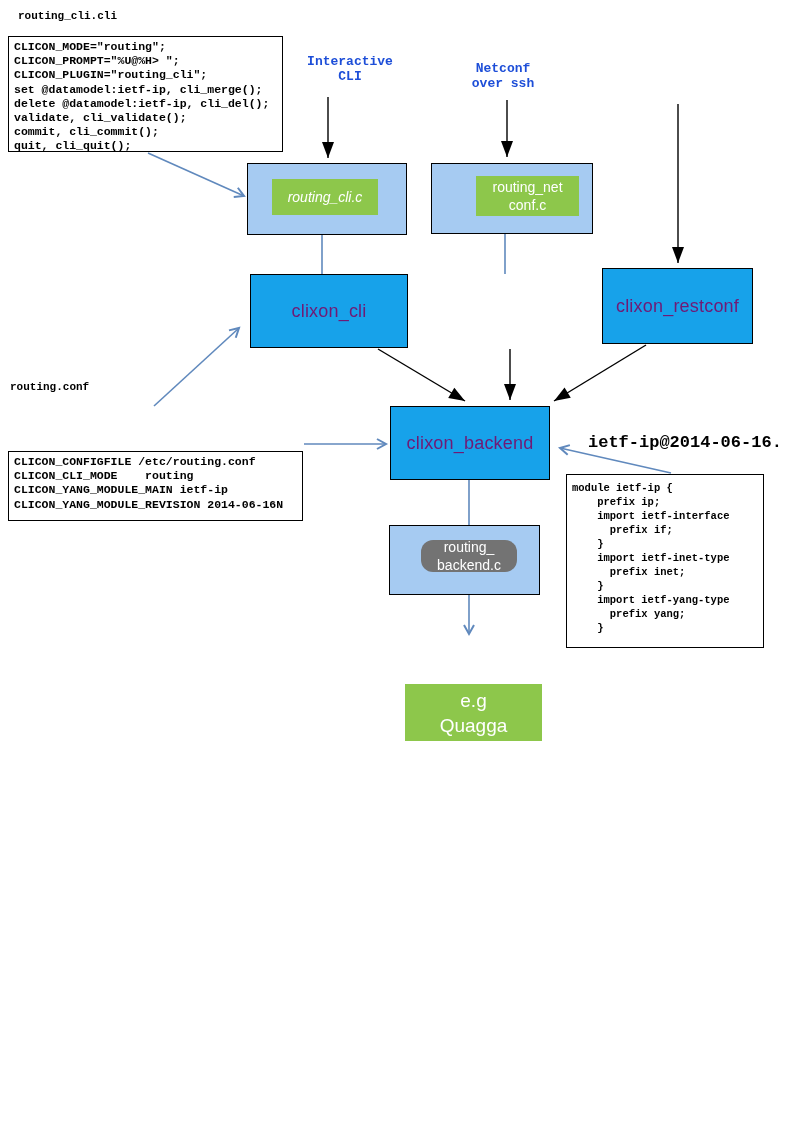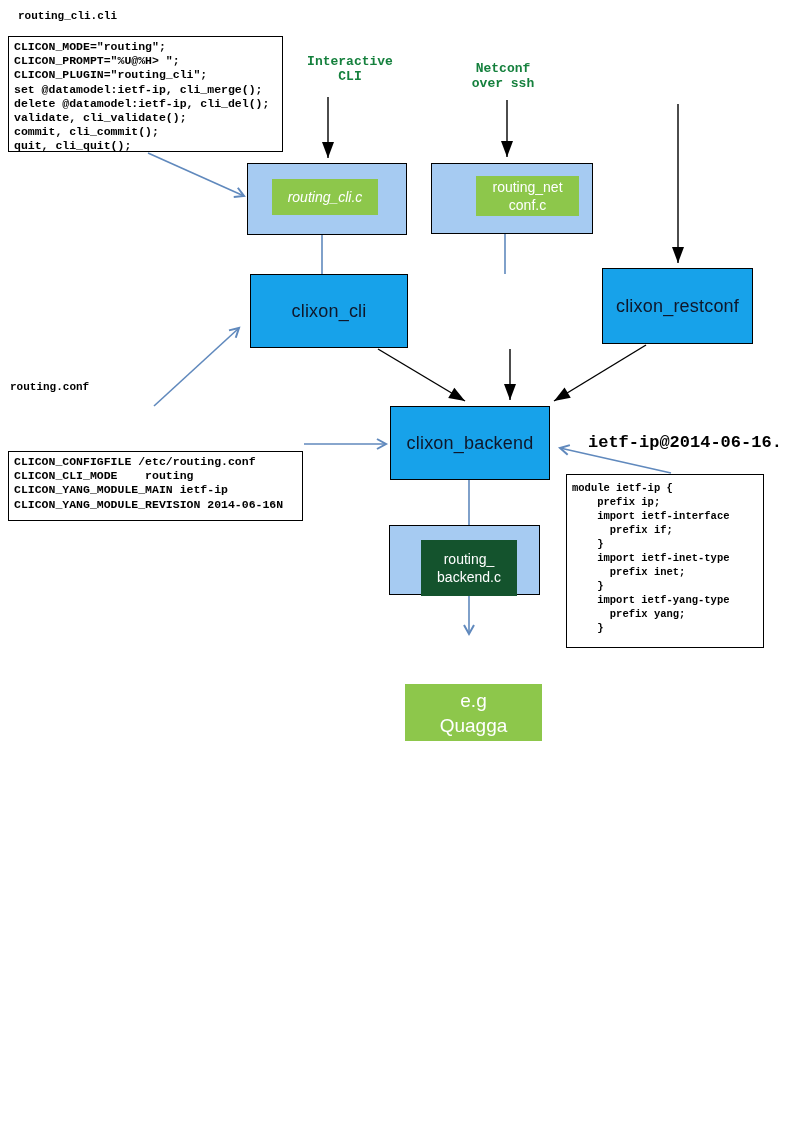--- a/index.html
+++ b/index.html
@@ -12,25 +12,25 @@
   .file-title{position:absolute;font-size:11px;white-space:pre;}
   .codebox{
     position:absolute;background:#fff;border:1px solid #000;
     font-family:"Liberation Mono",monospace;font-weight:bold;color:#000;
     white-space:pre;overflow:hidden;margin:0;
   }
   .codebox.small{font-size:11.5px;line-height:14.2px;padding:3px 5px;}
   .codebox.yang{font-size:10.5px;line-height:14px;padding:6px 5px;}
   .float-label{
     position:absolute;text-align:center;white-space:pre-line;
-    font-family:"Liberation Mono",monospace;font-weight:bold;color:#15803d;
+    font-family:"Liberation Mono",monospace;font-weight:bold;color:#1d4ed8;
     font-size:13px;line-height:15px;
   }
   .bignode{
-    position:absolute;border:1px solid #000;color:#0f172a;
+    position:absolute;border:1px solid #000;color:#701a75;
     display:flex;align-items:center;justify-content:center;
     font-size:18px;letter-spacing:0.2px;
   }
   .panel{position:absolute;border:1px solid #000;}
   .chip{
     position:absolute;color:#fff;display:flex;align-items:center;justify-content:center;
     text-align:center;white-space:pre-line;font-size:14px;line-height:18px;
   }
   .quagga{
     position:absolute;color:#fff;display:flex;align-items:center;justify-content:center;
@@ -110,20 +110,20 @@
   <div class="panel" style="left:431px;top:163px;width:160px;height:69px;background:#A6CBF2;">
     <div class="chip" style="left:24px;top:12px;width:103px;height:40px;background:#8DC74B;margin-left:20px;">routing_net
 conf.c</div>
   </div>
 
   <div class="bignode" style="left:250px;top:274px;width:156px;height:72px;background:#17A2EA;">clixon_cli</div>
   <div class="bignode" style="left:602px;top:268px;width:149px;height:74px;background:#17A2EA;">clixon_restconf</div>
   <div class="bignode" style="left:390px;top:406px;width:158px;height:72px;background:#17A2EA;">clixon_backend</div>
 
   <div class="panel" style="left:389px;top:525px;width:149px;height:68px;background:#A6CBF2;">
-    <div class="chip" style="left:31px;top:14px;width:96px;height:56px;background:#14532d;">routing_
+    <div class="chip" style="left:31px;top:14px;width:96px;height:32px;background:#737373;border-radius:12px;">routing_
 backend.c</div>
   </div>
 
   <div class="quagga" style="left:405px;top:640px;width:137px;height:57px;background:#8DC74B;">e.g
 Quagga</div>
 
 </div>
 
 </body></html>

